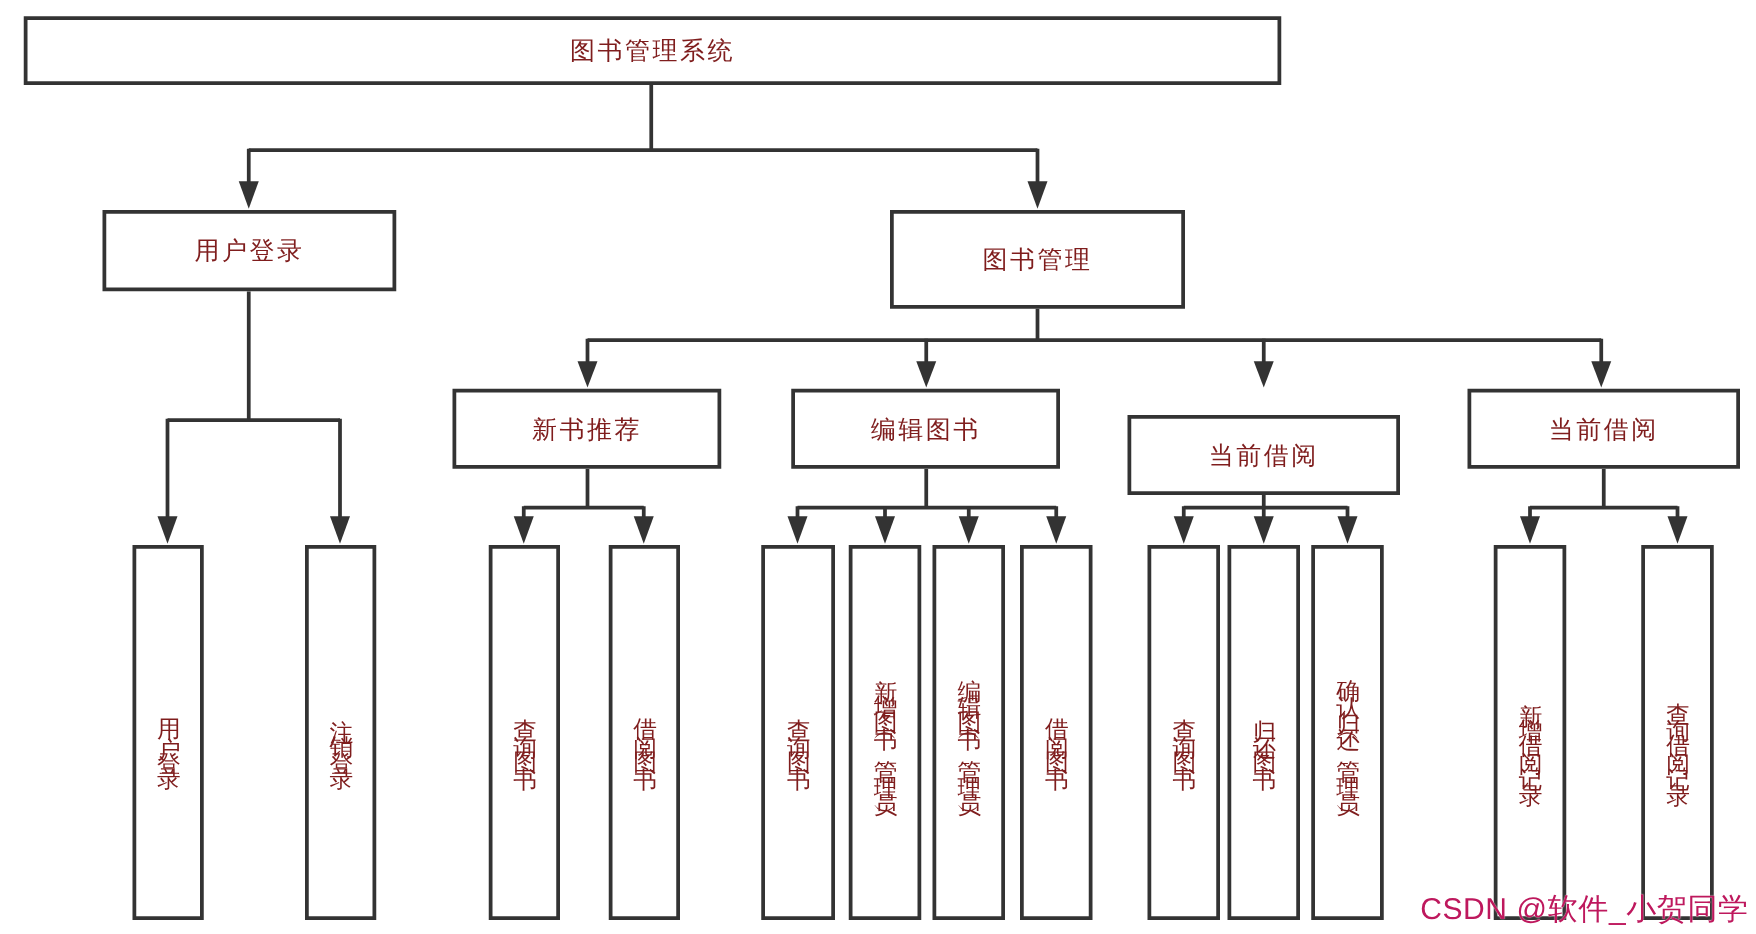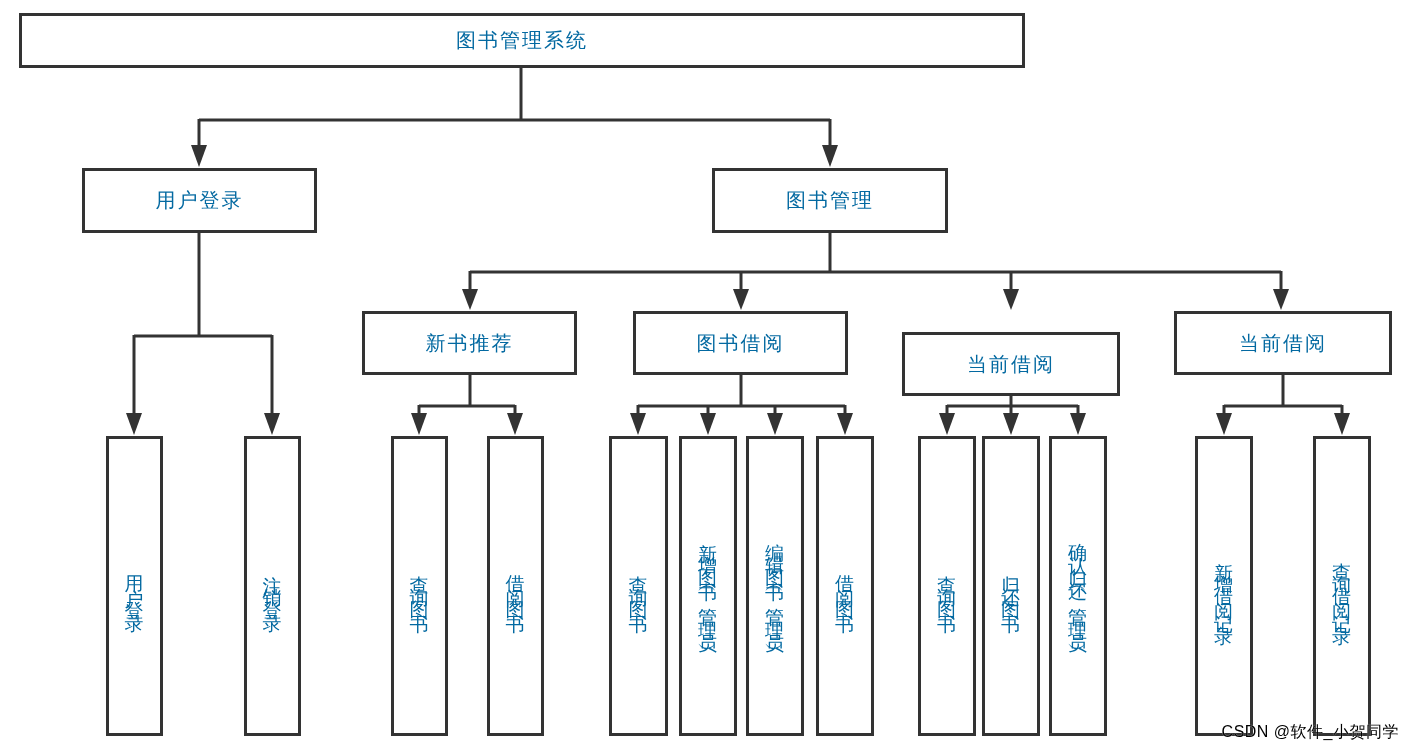--- a/index.html
+++ b/index.html
@@ -22,41 +22,41 @@
     height: 747px;
   }
   .node {
     position: absolute;
     background: #ffffff;
     border: 3px solid #333333;
     box-sizing: border-box;
     display: flex;
     align-items: center;
     justify-content: center;
-    color: #0369a1;
+    color: #7f1d1d;
   }
   .h-node span {
     font-size: 20px;
     letter-spacing: 2px;
     white-space: nowrap;
   }
   .leaf span {
     writing-mode: vertical-rl;
     text-orientation: mixed;
     font-size: 19px;
     line-height: 1;
     letter-spacing: 13px;
     white-space: nowrap;
   }
   .watermark {
     position: absolute;
     right: 6px;
     bottom: 4px;
-    font-size: 16px;
-    color: #000000;
+    font-size: 24px;
+    color: #be185d;
     letter-spacing: 0.5px;
     text-shadow: 0 0 1px #ffffff;
     white-space: nowrap;
   }
 </style>
 </head>
 <body>
 
 <div class="stage">
 
@@ -129,29 +129,29 @@
     </g>
   </svg>
 
   <div class="node h-node" style="left:19px; top:13px; width:1006px; height:55px;">
     <span>图书管理系统</span>
   </div>
 
   <div class="node h-node" style="left:82px; top:168px; width:235px; height:65px;">
     <span>用户登录</span>
   </div>
-  <div class="node h-node" style="left:712px; top:168px; width:236px; height:65px;">
+  <div class="node h-node" style="left:712px; top:168px; width:236px; height:79px;">
     <span>图书管理</span>
   </div>
 
   <div class="node h-node" style="left:362px; top:311px; width:215px; height:64px;">
     <span>新书推荐</span>
   </div>
   <div class="node h-node" style="left:633px; top:311px; width:215px; height:64px;">
-    <span>图书借阅</span>
+    <span>编辑图书</span>
   </div>
   <div class="node h-node" style="left:902px; top:311px; width:218px; height:64px;margin-top:21px;">
     <span>当前借阅</span>
   </div>
   <div class="node h-node" style="left:1174px; top:311px; width:218px; height:64px;">
     <span>当前借阅</span>
   </div>
 
   <div class="node leaf" style="left:106px; top:436px; width:57px; height:300px;">
     <span>用户登录</span>

